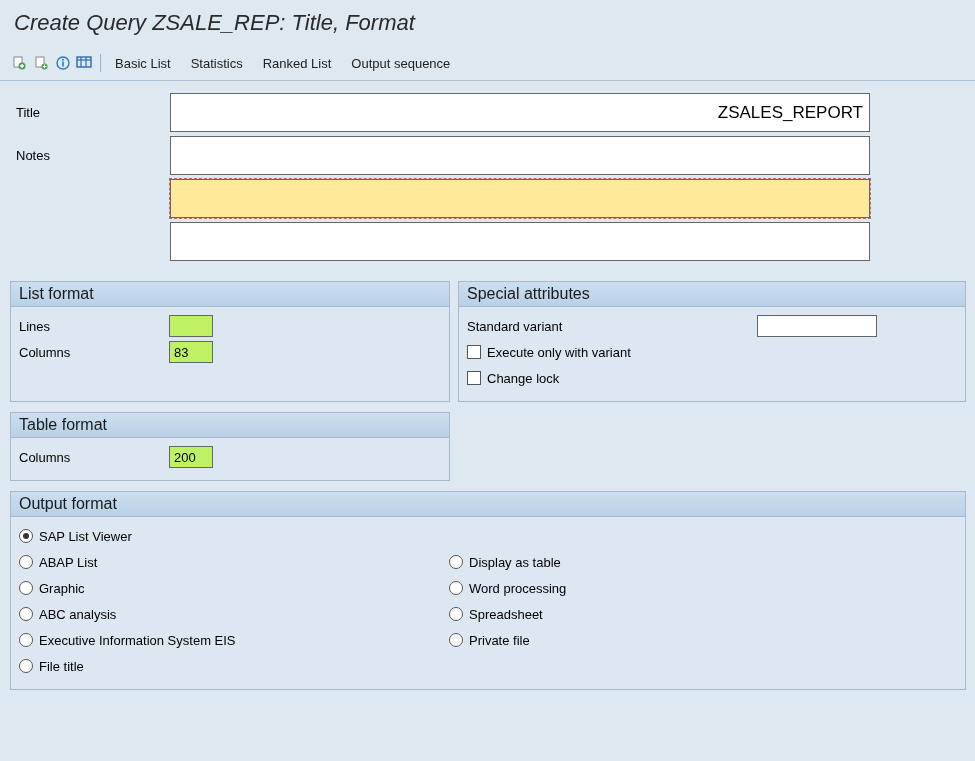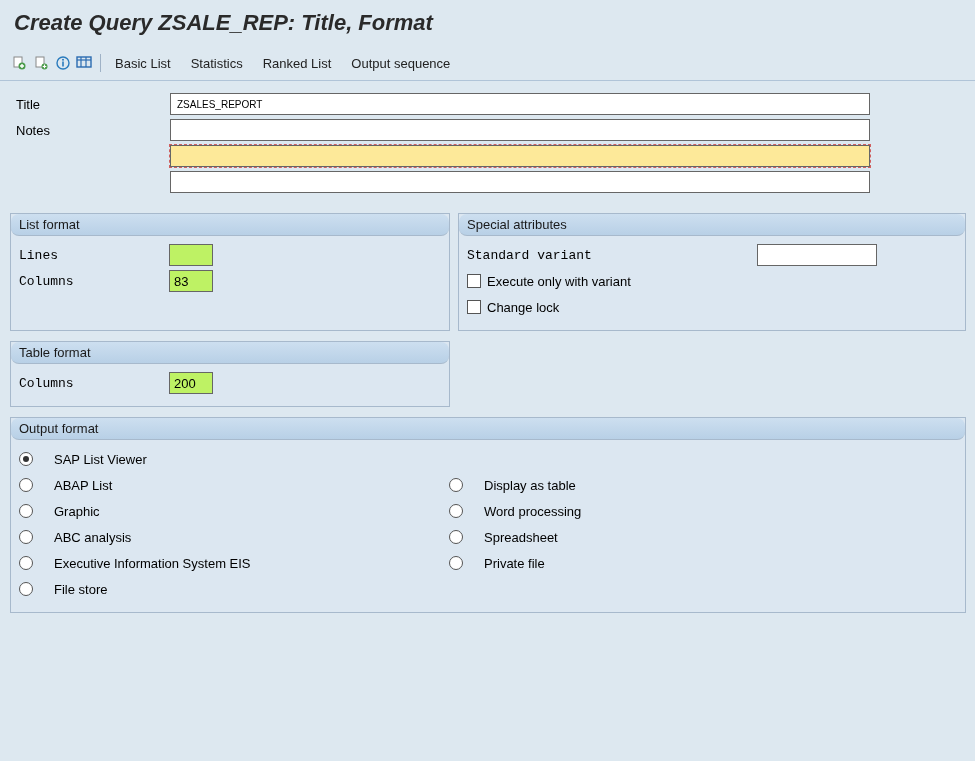--- a/index.html
+++ b/index.html
@@ -8,21 +8,21 @@
     font-family: Arial, sans-serif;
     font-size: 13px;
     background: #dde8f0;
     color: #000;
     width: 975px;
     height: 761px;
     overflow: hidden;
   }
   .page-title {
     font-size: 22px;
-    font-weight: bold;
+    font-weight: normal;
     font-style: italic;
     padding: 10px 2px 14px 14px;
     color: #2a2a2a;
   }
   .toolbar {
     display: flex;
     align-items: center;
     padding: 2px 8px 6px 8px;
     border-bottom: 1px solid #b0c4d8;
   }
@@ -52,25 +52,26 @@
     display: flex;
     align-items: center;
     margin-bottom: 4px;
   }
   .form-label {
     width: 160px;
     padding-left: 6px;
   }
   .form-input-wide {
     flex: 0 0 700px;
-    height: 22px;
+    height: 39px;
     border: 1px solid #666;
     background: #fff;
     padding: 2px 6px;
-    font-size: 10px;
+    font-size: 17px;
+    text-align: right;
   }
   .form-input-yellow {
     background: #fde999;
     outline: 1px dashed #d06060;
     outline-offset: 0;
   }
   .panels-grid {
     display: grid;
     grid-template-columns: 440px 508px;
     column-gap: 8px;
@@ -78,35 +79,33 @@
     padding: 0 10px;
   }
   .panel {
     border: 1px solid #a7b9cc;
     background: #dce7f1;
   }
   .panel-header {
     background: linear-gradient(#cddff0, #b8d0e6);
     border-bottom: 1px solid #a7b9cc;
     padding: 3px 8px;
-    font-size: 13px;
+    font-size: 16px;
     color: #1a1a1a;
-    border-radius: 8px;
   }
   .panel-body {
     padding: 6px 8px 10px 8px;
   }
   .prow {
     display: flex;
     align-items: center;
     min-height: 26px;
   }
   .plabel {
     width: 150px;
-    font-family: Liberation Mono, monospace;
   }
   .pinput-sm {
     width: 44px;
     height: 22px;
     border: 1px solid #666;
     background: #bef264;
     font-size: 13px;
     padding: 2px 4px;
     text-align: left;
   }
@@ -148,21 +147,21 @@
     grid-column: 1 / span 2;
     width: 956px;
   }
   .radio-grid {
     display: grid;
     grid-template-columns: 430px 430px;
   }
   .radio-item {
     display: flex;
     align-items: center;
-    gap: 21px;
+    gap: 6px;
     min-height: 26px;
   }
   .radio {
     width: 14px;
     height: 14px;
     border: 1px solid #555;
     border-radius: 50%;
     background: #fff;
     display: inline-flex;
     align-items: center;
@@ -302,21 +301,21 @@
         <div class="radio-item">
           <span class="radio"></span>
           <span>ABC analysis</span>
         </div>
         <div class="radio-item">
           <span class="radio"></span>
           <span>Executive Information System EIS</span>
         </div>
         <div class="radio-item">
           <span class="radio"></span>
-          <span>File store</span>
+          <span>File title</span>
         </div>
       </div>
       <div>
         <div class="radio-item" style="visibility:hidden;">
           <span class="radio"></span>
             <span>&nbsp;</span>
         </div>
         <div class="radio-item">
           <span class="radio"></span>
           <span>Display as table</span>

